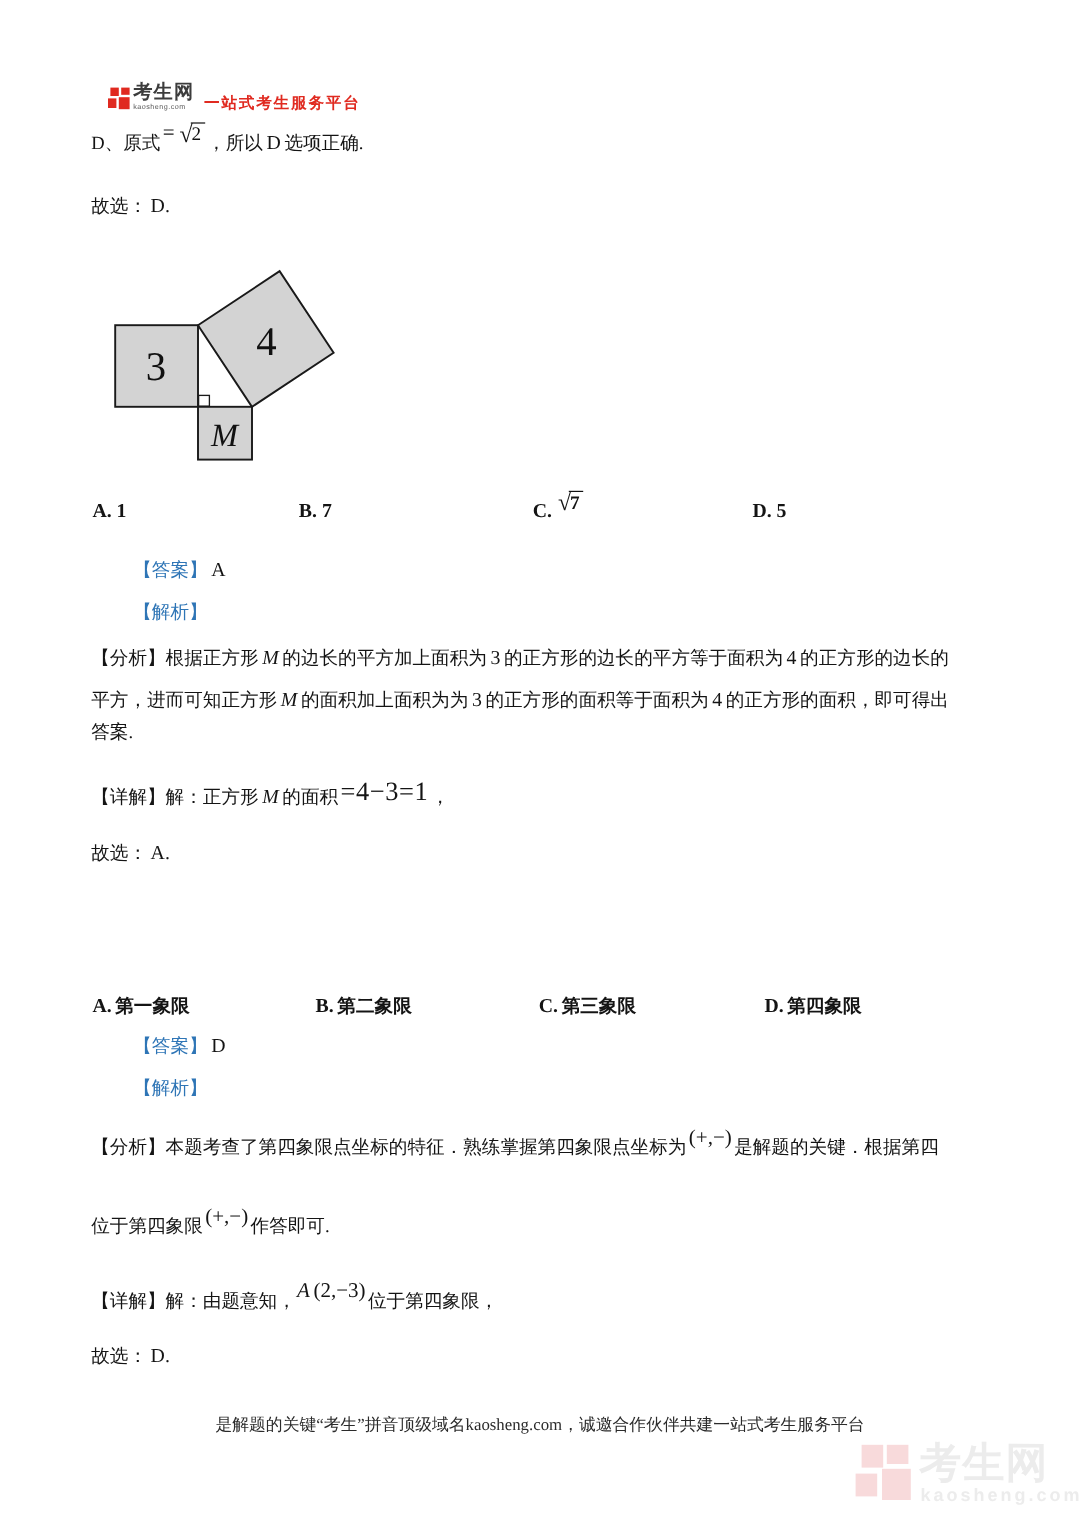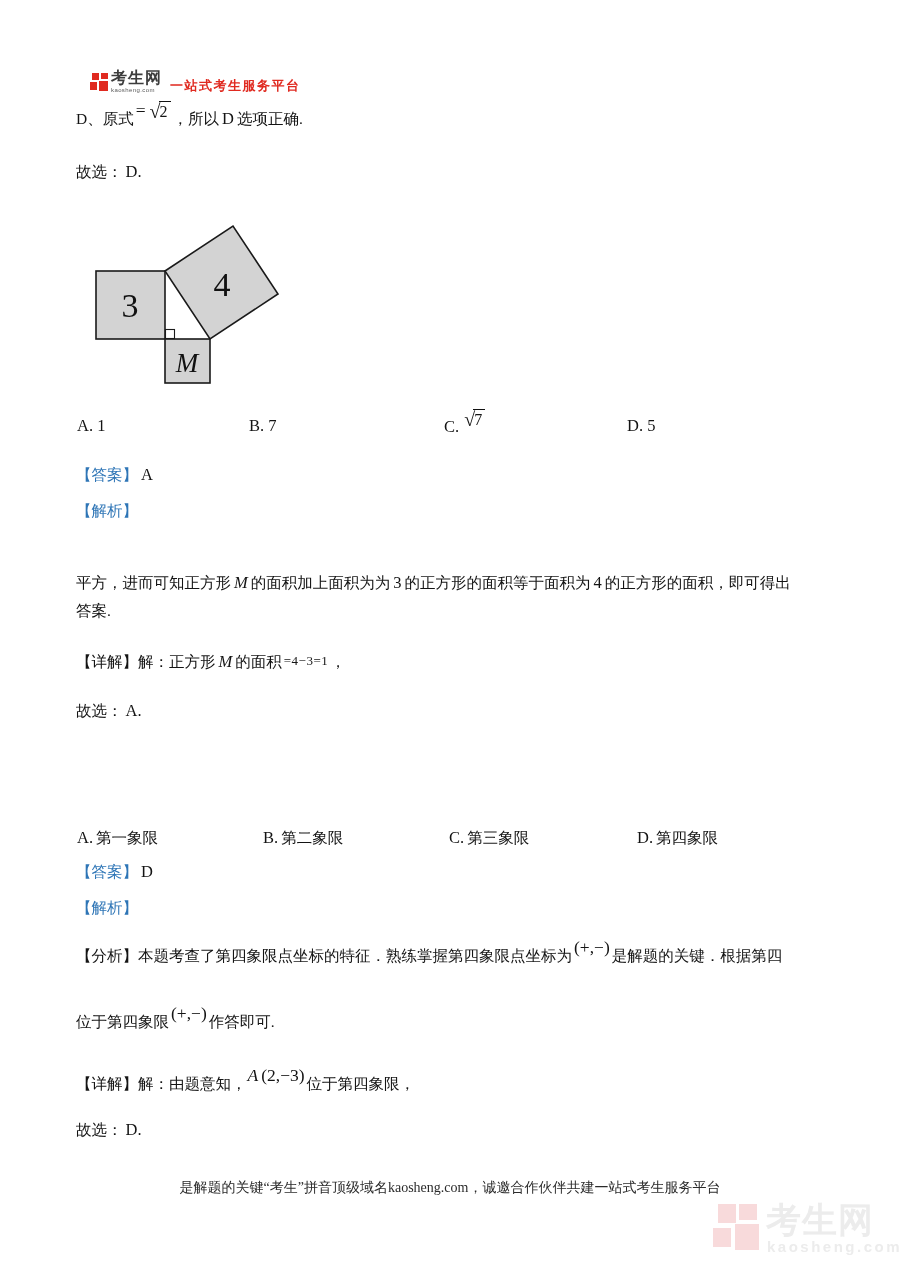--- a/index.html
+++ b/index.html
@@ -25,32 +25,32 @@
   .logo-icon .b3{left:0;top:9px;width:7px;height:8px;}
   .logo-icon .b4{left:9px;top:8px;width:9px;height:10px;}
   .logo-textwrap{margin-left:3px;line-height:1;}
   .logo-cn{font-size:16px;font-weight:bold;color:#3c3c3c;font-family:"Liberation Sans","DejaVu Sans",sans-serif;letter-spacing:1px;}
   .logo-domain{font-size:6px;color:#5a5a5a;font-family:"Liberation Sans","DejaVu Sans",sans-serif;margin-top:1px;letter-spacing:.4px;}
   .logo-tagline{margin-left:8px;margin-top:7px;font-size:13px;font-weight:bold;color:var(--brand-red);
     font-family:"Liberation Sans","DejaVu Sans",sans-serif;letter-spacing:1.5px;}
   
   .para{position:absolute;left:76px;white-space:nowrap;font-size:15.5px;line-height:22px;}
   .s-cn{}
-  .s-blue{color:var(--accent-blue);}
+  .s-blue{color:var(--accent-blue);margin-left:35px;}
   .s-math{font-family:"Liberation Serif","DejaVu Serif",serif;font-size:16.5px;padding:0 3px;}
   .s-mathit{font-family:"Liberation Serif","DejaVu Serif",serif;font-style:italic;font-size:16.5px;padding:0 3px;}
-  .s-m2{display:inline-block;transform:translateY(-2px);font-size:13px;padding:0 2px;letter-spacing:.5px;}
+  .s-m2{display:inline-block;transform:translateY(-2px);font-size:22px;padding:0 2px;letter-spacing:.5px;}
   .s-raised{display:inline-block;transform:translateY(-8px);font-size:17.5px;padding:0 2px;}
   .s-raisedit{display:inline-block;transform:translateY(-8px);font-size:17.5px;font-style:italic;padding:0 1px;}
   .s-sqrt{display:inline-block;transform:translateY(-7px);padding:0 2px;white-space:nowrap;}
   .s-sqrt .rad{display:inline-block;font-size:20px;line-height:1;transform:translateY(1px);}
   .s-sqrt .vinc{display:inline-block;border-top:1.5px solid #111;font-size:16px;line-height:1.15;padding:1px 3px 0 1px;margin-left:-2px;}
   
   .optrow{height:26px;}
-  .opt{position:absolute;top:0;white-space:nowrap;}
+  .opt{position:absolute;top:0;white-space:nowrap;font-weight:bold;}
   
   .figure-svg{position:absolute;left:90px;top:222px;}
   .shape{fill:var(--figure-fill);stroke:#1a1a1a;stroke-width:1.6px;}
   .marker{fill:none;stroke:#1a1a1a;stroke-width:1.1px;}
   .figlabel{fill:#111;font-family:"Liberation Serif","DejaVu Serif",serif;text-anchor:middle;}
   
   .footer{position:absolute;left:0;right:0;top:1179px;text-align:center;font-size:14px;color:#2b2b2b;}
   
   .wm{position:absolute;left:713px;top:1202px;width:170px;height:55px;}
   .wm-icon{position:absolute;left:0;top:2px;width:46px;height:46px;}
@@ -99,20 +99,21 @@
 
   <div class="para optrow" style="top:415px;left:74px">
     <span class="opt" style="left:0"><span class="s-math">A. 1</span></span>
     <span class="opt" style="left:172px"><span class="s-math">B. 7</span></span>
     <span class="opt" style="left:367px"><span class="s-math">C.</span><span class="s-sqrt"><span class="rad">√</span><span class="vinc">7</span></span></span>
     <span class="opt" style="left:550px"><span class="s-math">D. 5</span></span>
   </div>
 
   <div class="para" style="top:464px"><span class="s-blue">【答案】</span><span class="s-math">A</span></div>
   <div class="para" style="top:500px"><span class="s-blue">【解析】</span></div>
+  <div class="para" style="top:537px"><span class="s-cn">【分析】根据正方形</span><span class="s-mathit">M</span><span class="s-cn">的边长的平方加上面积为</span><span class="s-math">3</span><span class="s-cn">的正方形的边长的平方等于面积为</span><span class="s-math">4</span><span class="s-cn">的正方形的边长的</span></div>
   <div class="para" style="top:572px"><span class="s-cn">平方，进而可知正方形</span><span class="s-mathit">M</span><span class="s-cn">的面积加上面积为为</span><span class="s-math">3</span><span class="s-cn">的正方形的面积等于面积为</span><span class="s-math">4</span><span class="s-cn">的正方形的面积，即可得出</span></div>
   <div class="para" style="top:600px"><span class="s-cn">答案.</span></div>
   <div class="para" style="top:651px"><span class="s-cn">【详解】解：正方形</span><span class="s-mathit">M</span><span class="s-cn">的面积</span><span class="s-m2">=4−3=1</span><span class="s-cn">，</span></div>
   <div class="para" style="top:700px"><span class="s-cn">故选：</span><span class="s-math">A.</span></div>
 
 
   <div class="para optrow" style="top:827px;left:74px">
     <span class="opt" style="left:0"><span class="s-math">A.</span><span class="s-cn">第一象限</span></span>
     <span class="opt" style="left:186px"><span class="s-math">B.</span><span class="s-cn">第二象限</span></span>
     <span class="opt" style="left:372px"><span class="s-math">C.</span><span class="s-cn">第三象限</span></span>

